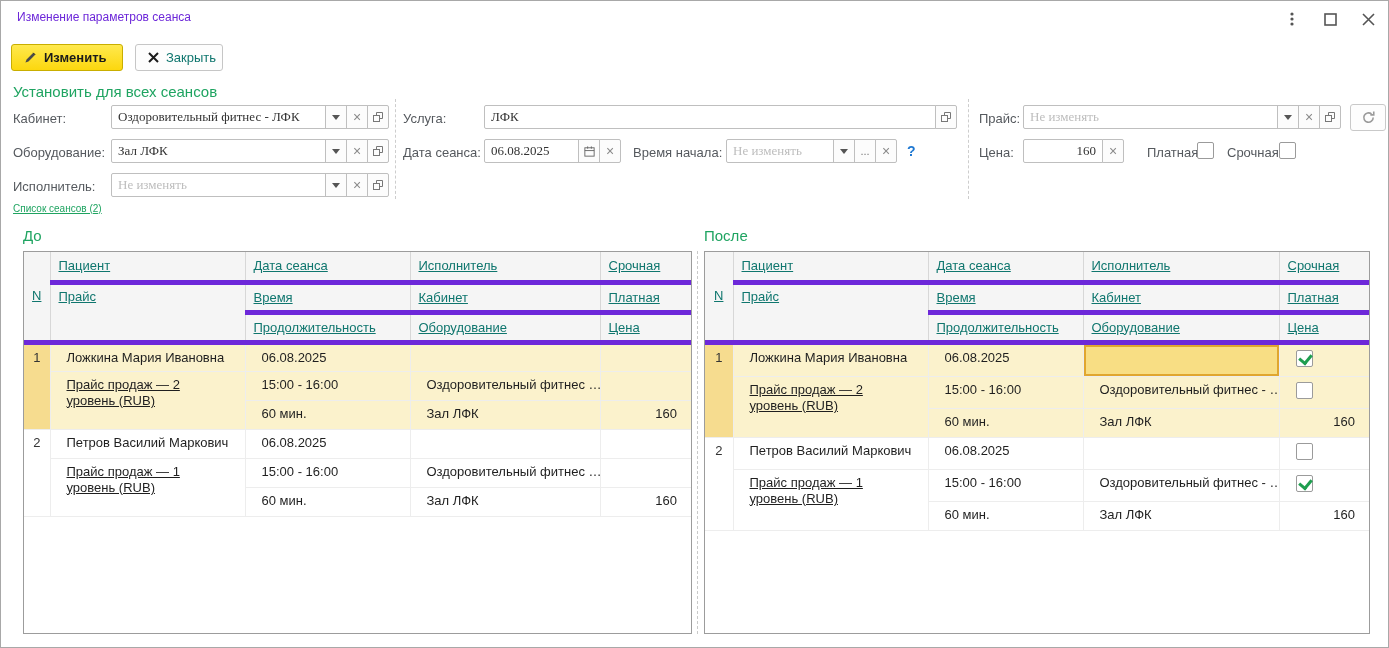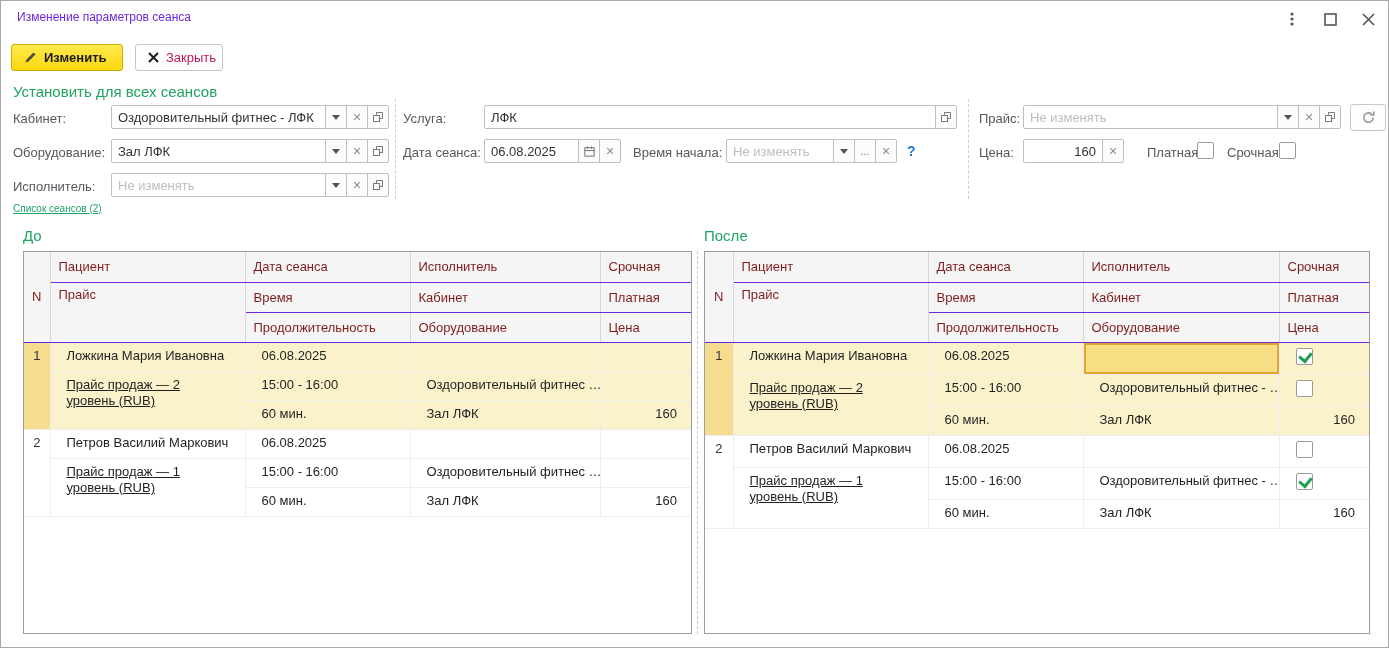--- a/index.html
+++ b/index.html
@@ -12,30 +12,30 @@
   .title { position:absolute; left:16px; top:9px; font-size:12px; color:#6d28d9;text-align:right; }
   .win-controls { position:absolute; right:12px; top:10px; display:flex; gap:22px; align-items:center; }
   .wc { width:16px; height:16px; display:inline-flex; align-items:center; justify-content:center; cursor:pointer; }
 
   
   .btn { position:absolute; top:43px; height:27px; display:inline-flex; align-items:center; gap:7px;
          border-radius:3px; font-size:13px; padding:0 12px; cursor:pointer;
          font-family:"Liberation Sans", sans-serif; }
   .btn-yellow { left:10px; width:112px; background:linear-gradient(#ffe94e,#fcd70e);
                 border:1px solid #c9ae00; font-weight:bold; color:#1a1a1a; }
-  .btn-plain  { left:134px; width:88px; background:#fdfdfd; border:1px solid #c6c6c6; color:#be185d;justify-content:space-between; }
+  .btn-plain  { left:134px; width:88px; background:#fdfdfd; border:1px solid #c6c6c6; color:#0f766e;justify-content:space-between; }
 
   
   .group-header { position:absolute; left:12px; top:82px; font-size:15px; color:#1fa461; }
   .flabel { position:absolute; font-size:13px; color:#55595e; white-space:nowrap; }
   .vsep   { position:absolute; width:0; border-left:1px dashed #cdcdcd; }
 
   .fgroup { position:absolute; display:flex; align-items:stretch; height:24px; }
   .fgroup input { height:24px; border:1px solid #bfbfbf; border-radius:2px 0 0 2px; padding:8px 6px;
-                  font-size:13px; color:#333; font-family:Liberation Sans, sans-serif; outline:none; }
+                  font-size:13px; color:#333; font-family:Liberation Serif, serif; outline:none; }
   .fgroup input::placeholder { color:#bdbdbd; }
   .fbtn { width:22px; height:24px; background:#fcfcfc; border:1px solid #bfbfbf; margin-left:-1px;
           display:inline-flex; align-items:center; justify-content:center; cursor:pointer;
           font-size:12px; color:#777; flex:none; }
   .fbtn:last-child { border-radius:0 2px 2px 0; }
   .tri { width:0; height:0; border-left:4px solid transparent; border-right:4px solid transparent;
          border-top:5px solid #555; }
   .xgl { font-size:14px; color:#8a8a8a; line-height:1; }
   .refresh-btn { position:absolute; width:36px; height:27px; border:1px solid #c9c9c9; border-radius:3px;
                  background:#fdfdfd; display:inline-flex; align-items:center; justify-content:center; cursor:pointer; }
@@ -44,22 +44,22 @@
         display:inline-block; position:relative; cursor:pointer; flex:none; }
   .cb.checked::after { content:""; position:absolute; left:4px; top:1px; width:6px; height:9px;
         border-right:3px solid #1e9e4f; border-bottom:3px solid #1e9e4f; transform:rotate(40deg); }
 
   
   .sessions-link { position:absolute; left:12px; top:202px; font-size:10px; color:#1fa461;
                    text-decoration:underline; cursor:pointer; }
   .tbl-label { position:absolute; top:226px; font-size:15px; color:#1fa461; }
   .tbl-wrap { position:absolute; top:250px; height:383px; border:1px solid #9c9c9c; background:#fff; overflow:hidden; }
   table { border-collapse:collapse; table-layout:fixed; width:100%; font-size:13px; }
-  th { background:#f5f5f5; border-right:1px solid #d7d7d7; border-bottom:1px solid #6d28d9;
-       font-weight:normal; text-align:left; color:#7f1d1d; height:30px; padding:4px 8px; }
+  th { background:#f5f5f5; border-right:1px solid #d7d7d7; border-bottom:5px solid #6d28d9;
+       font-weight:normal; text-align:left; color:#0f766e; height:30px; padding:4px 8px;text-decoration:underline; }
   th:last-child { border-right:none; }
   th.ncol { text-align:center; padding:4px 2px; }
   td { border-right:1px solid #ededed; border-bottom:1px solid #ededed; height:29px;
        padding:5px 16px; vertical-align:top; color:#1f1f1f; line-height:16px; overflow:hidden; white-space:nowrap; }
   td:last-child { border-right:none; }
   td.wrap { white-space:normal;text-decoration:underline; }
   td.ncol { text-align:center; padding:5px 2px; color:#333; }
   td.num { text-align:right; }
   tr.hl td { background:#fbf2cc; }
   tr.hl td.ncol { background:#f6dc8f; }

